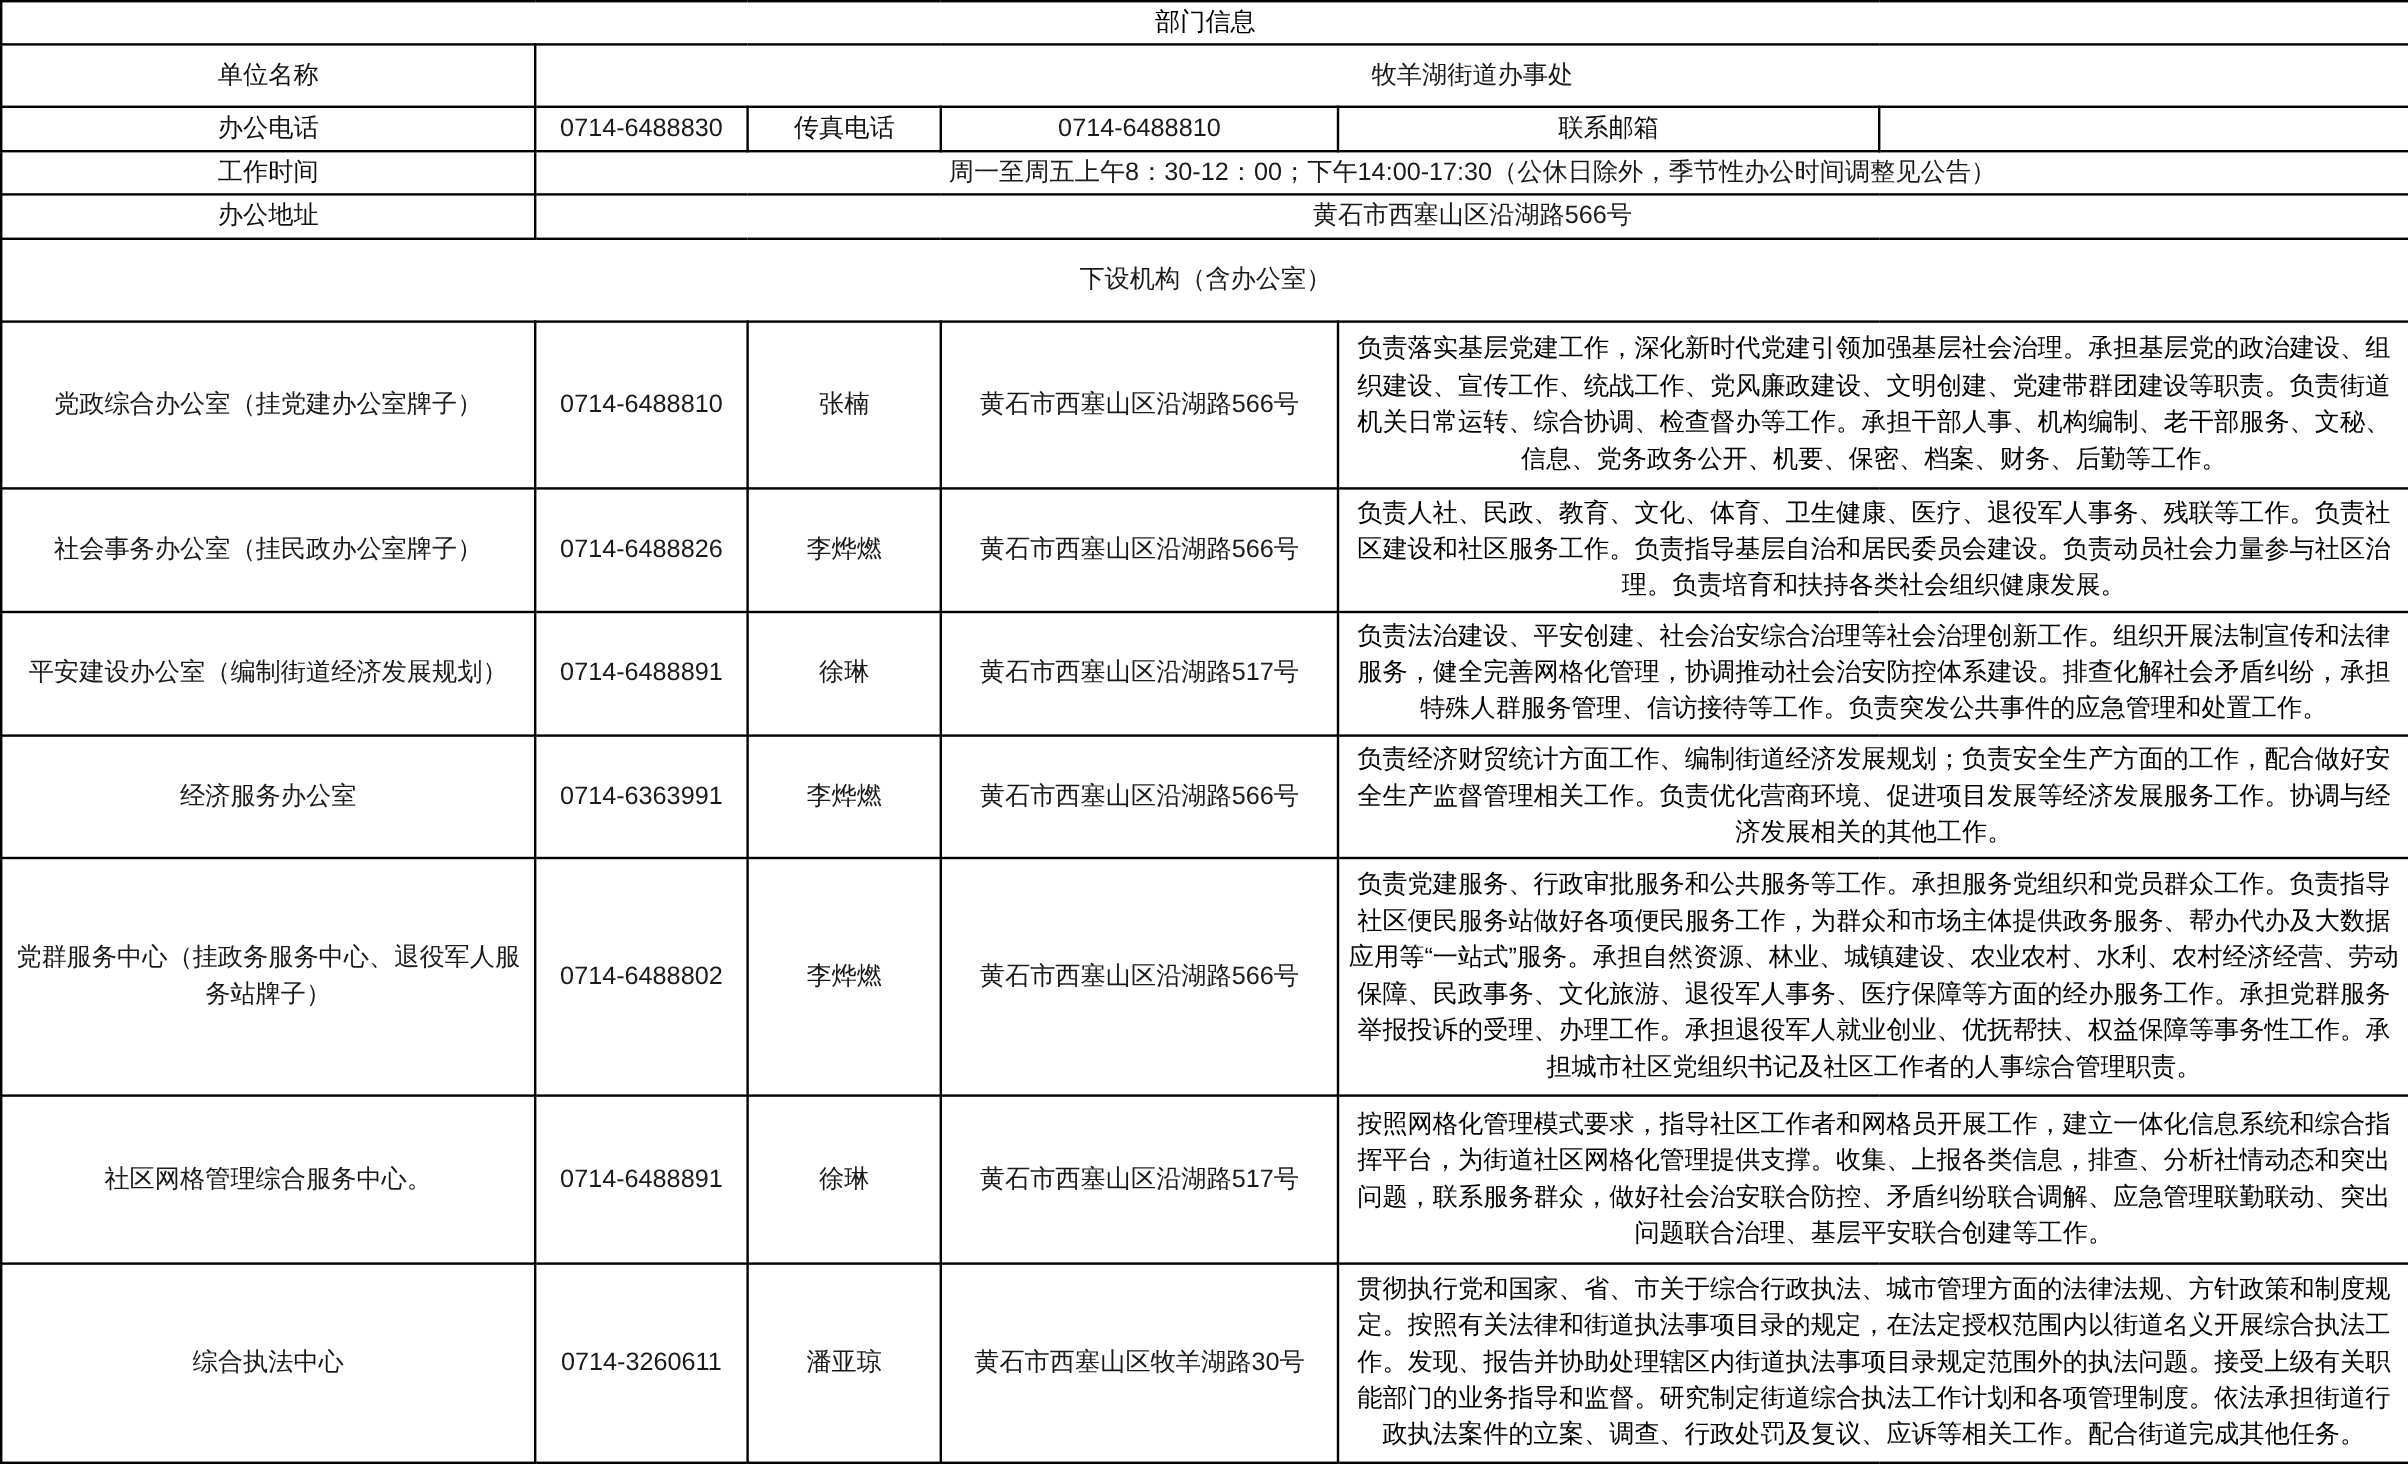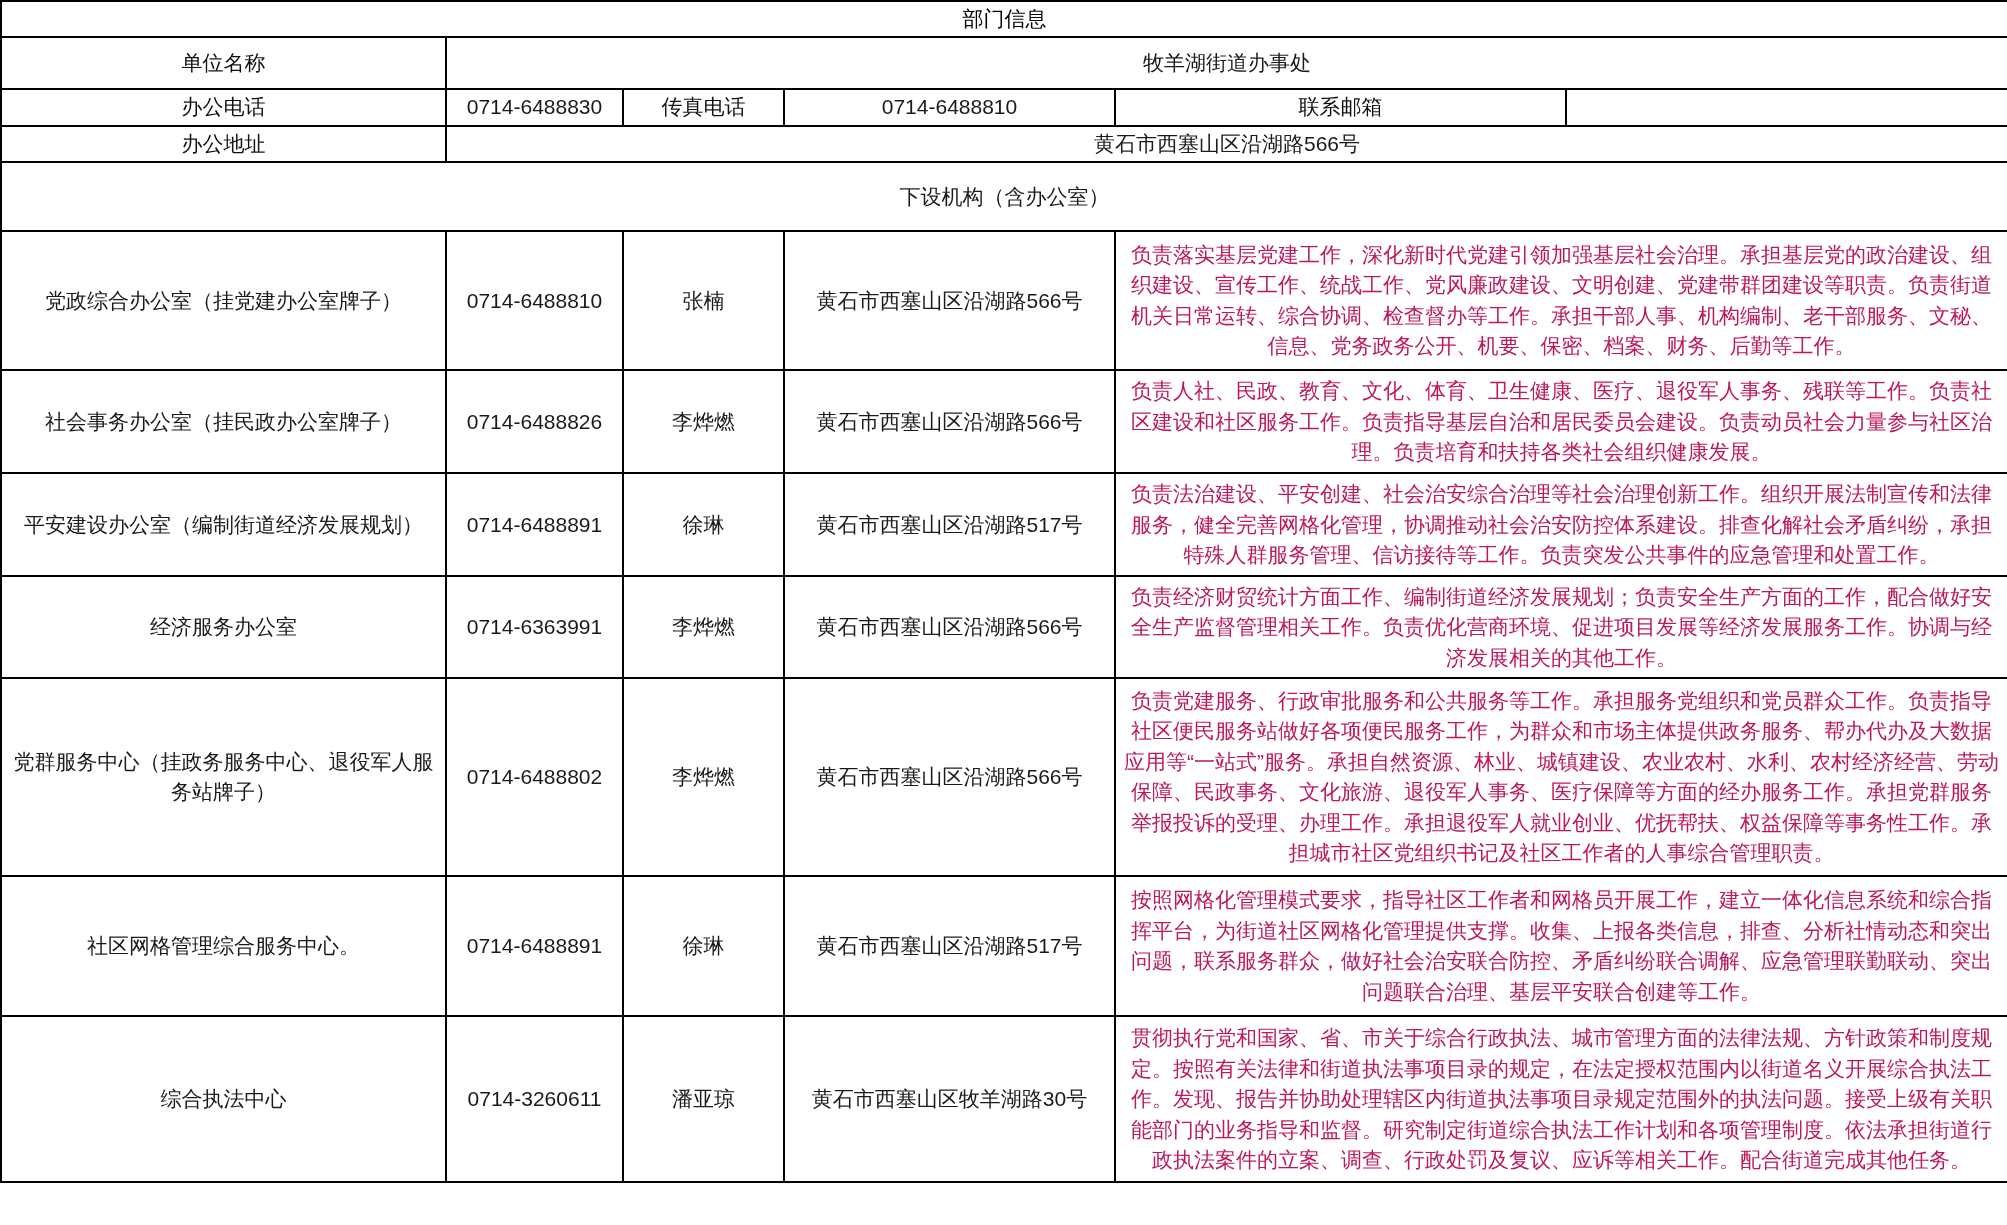--- a/index.html
+++ b/index.html
@@ -34,21 +34,21 @@
   }
   td.label-cell {
     color: #111111;
     margin-top: 40px;
   }
   td.duty-cell {
     text-align: justify;
     text-justify: inter-ideograph;
     line-height: 30px;
     padding: 4px 6px;
-    color: #be185d;
+    color: #000000;
   }
   td.name-cell {
     padding: 2px 3px;
   }
 </style>
 </head>
 <body>
 
 <table class="dept">
   <colgroup>
@@ -72,20 +72,24 @@
 
   <tr style="height:36px">
     <td class="label-cell">办公电话</td>
     <td>0714-6488830</td>
     <td class="label-cell">传真电话</td>
     <td>0714-6488810</td>
     <td class="label-cell">联系邮箱</td>
     <td></td>
   </tr>
 
+  <tr style="height:33px">
+    <td class="label-cell">工作时间</td>
+    <td colspan="5">周一至周五上午8：30-12：00；下午14:00-17:30（公休日除外，季节性办公时间调整见公告）</td>
+  </tr>
 
   <tr style="height:33px">
     <td class="label-cell">办公地址</td>
     <td colspan="5">黄石市西塞山区沿湖路566号</td>
   </tr>
 
   <tr style="height:69px">
     <td colspan="6">下设机构（含办公室）</td>
   </tr>
 

